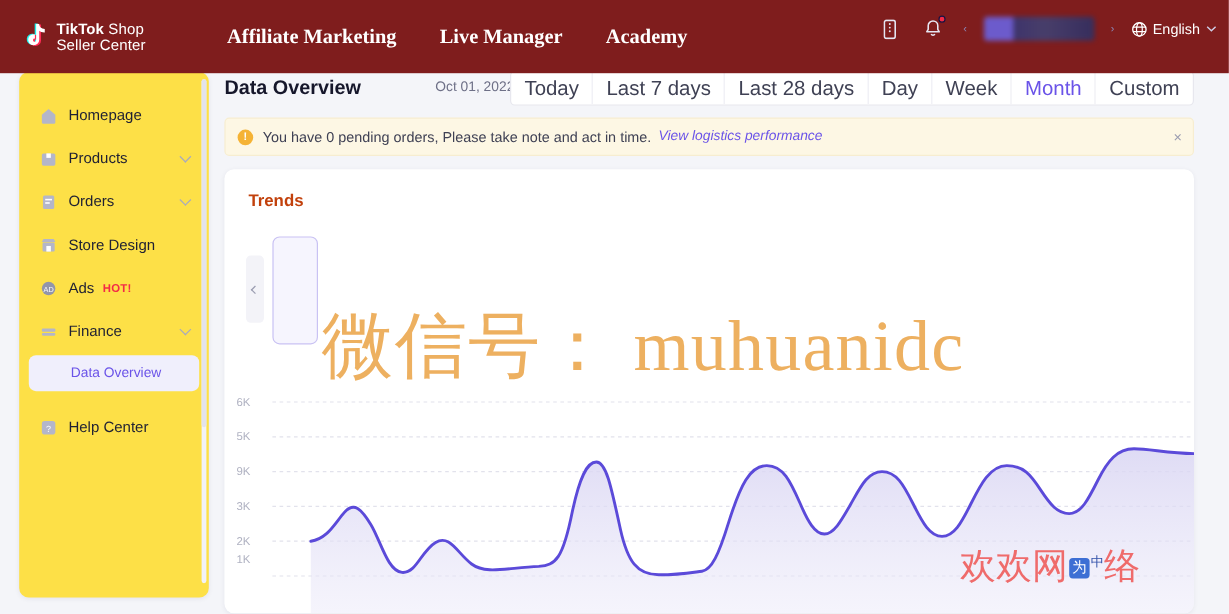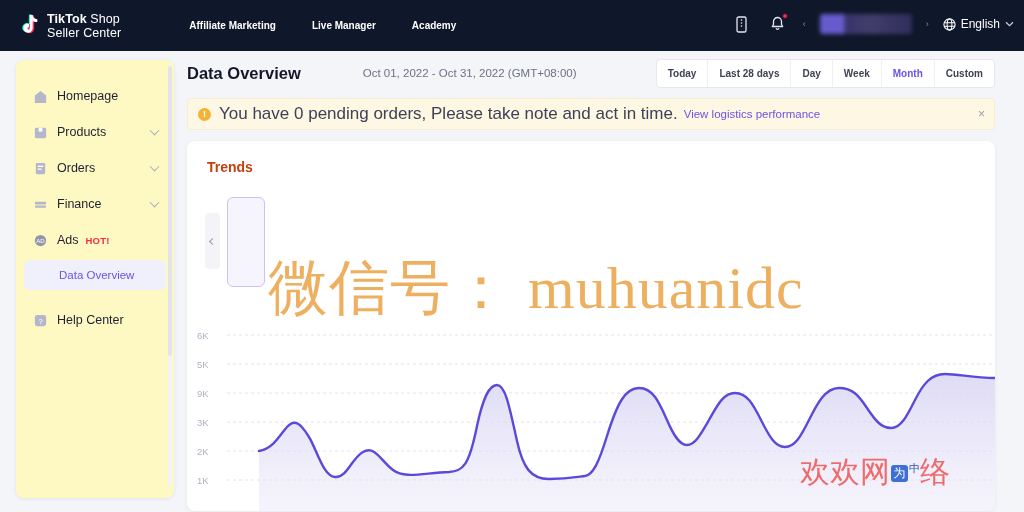--- a/index.html
+++ b/index.html
@@ -6,39 +6,39 @@
   html, body {
     width: 1024px; height: 512px;
     overflow: hidden;
     font-family: "Liberation Sans", sans-serif;
     background: #f4f5f9;
   }
 
   
   .topbar {
     position: absolute; top: 0; left: 0;
-    width: 1024px; height: 51px;
-    background: #0f172a;
+    width: 1024px; height: 61px;
+    background: #7f1d1d;
     display: flex; align-items: center;
     z-index: 30;
   }
   .logo-wrap { display: flex; align-items: center; margin-left: 16px; }
   .note-svg { display: block; }
   .logo-text {
     margin-left: 7px; color: #fff;
     font-size: 12.5px; line-height: 14px;
     letter-spacing: .1px; white-space: nowrap;
   }
   .logo-text b { font-weight: 700; }
   .logo-text span.light { font-weight: 400; }
 
   .topnav { display: flex; align-items: center; margin-left: 68px; gap: 36px; }
   .topnav a {
-    color: #fff; font-size: 10px; font-weight: 700;
-    text-decoration: none; white-space: nowrap;
+    color: #fff; font-size: 17px; font-weight: 700;
+    text-decoration: none; white-space: nowrap; font-family: Liberation Serif, serif;
   }
 
   .top-right {
     position: absolute; right: 10px; top: 0; height: 48px;
     display: flex; align-items: center; gap: 14px;
   }
   .ic-btn {
     position: relative; width: 22px; height: 22px;
     display: flex; align-items: center; justify-content: center;
   }
@@ -55,21 +55,21 @@
   .blur-caret { color: #8d88b8; font-size: 9px; }
   .lang {
     display: flex; align-items: center; gap: 5px;
     color: #fff; font-size: 12px; white-space: nowrap;
   }
 
   
   .sidebar {
     position: absolute; left: 16px; top: 60px;
     width: 158px; height: 438px;
-    background: #fef9c3; border-radius: 8px;
+    background: #fde047; border-radius: 8px;
     box-shadow: 0 1px 4px rgba(22,19,66,.07);
     padding-top: 18px;
     overflow: hidden;
     z-index: 10;
   }
   .nav-item {
     display: flex; align-items: center;
     height: 36px; margin: 0 8px; padding: 0 8px;
     border-radius: 6px; cursor: pointer;
     position: relative;
@@ -122,40 +122,40 @@
     margin-left: 62px; font-size: 11.5px; color: #6e7087; white-space: nowrap;
   }
   .seg {
     position: absolute; right: 29px; top: 11px;
     display: flex; height: 29px;
     border: 1px solid #e7e7ee; border-radius: 4px;
     background: #fff; overflow: hidden;
   }
   .seg div {
     display: flex; align-items: center; justify-content: center;
-    padding: 0 11px; font-size: 10px; color: #3f4154;
-    border-left: 1px solid #eeeef4; cursor: pointer; white-space: nowrap; font-weight: bold;
+    padding: 0 11px; font-size: 17px; color: #3f4154;
+    border-left: 1px solid #eeeef4; cursor: pointer; white-space: nowrap;
   }
   .seg div:first-child { border-left: none; }
   .seg div.sel { color: #6a53e8; text-align: right; }
 
   .banner {
     position: relative; margin: 0 29px 0 5px;
     height: 32px; background: #fdf7e4; border: 1px solid #f7edd0;
     border-radius: 4px; display: flex; align-items: center;
     padding: 0 10px;
   }
   .warn-ic {
     width: 13px; height: 13px; border-radius: 50%;
     background: #f5b335; color: #fff; font-size: 9px; font-weight: 700;
     display: flex; align-items: center; justify-content: center;
     margin-right: 8px; flex: 0 0 13px;
   }
-  .banner-txt { font-size: 17px; color: #3f4154; }
-  .banner-link { font-size: 11.5px; color: #6a53e8; margin-left: 6px; cursor: pointer; }
+  .banner-txt { font-size: 12px; color: #3f4154; }
+  .banner-link { font-size: 11.5px; color: #6a53e8; margin-left: 6px; cursor: pointer; font-style: italic; }
   .banner-x {
     position: absolute; right: 9px; top: 50%; transform: translateY(-50%);
     font-size: 12px; color: #9a9cb0; cursor: pointer; line-height: 1;
   }
 
   .panel {
     position: relative;
     margin: 11px 29px 0 5px;
     height: 370px;
     background: #fff; border-radius: 8px;
@@ -300,41 +300,51 @@
           <rect x="5" y="5" width="6" height="1.4" fill="#fff"></rect>
           <rect x="5" y="8" width="4" height="1.4" fill="#fff"></rect>
         </svg>
     </span>
     <span class="nav-label">Orders</span>
     <i class="chev"></i>
   </div>
 
 
 
+  <div class="nav-item">
+    <span class="nav-icon">
+      <svg width="15" height="15" viewBox="0 0 16 16">
+          <path d="M2 5l1.4-2.6h9.2L14 5z" fill="#b4b6c9"></path>
+          <rect x="2.6" y="5.5" width="10.8" height="8" rx="1" fill="#b4b6c9"></rect>
+          <rect x="6" y="8.5" width="4" height="5" fill="#fff"></rect>
+        </svg>
+    </span>
+    <span class="nav-label">Store Design</span>
+  </div>
+
+  <div class="nav-item">
+    <span class="nav-icon">
+      <svg width="15" height="15" viewBox="0 0 16 16">
+          <circle cx="8" cy="8" r="6" fill="#9295ab"></circle>
+          <text x="8" y="10.6" font-size="6.5" fill="#fff" text-anchor="middle" font-family="Liberation Sans">AD</text>
+        </svg>
+    </span>
+    <span class="nav-label">Ads</span>
+    <span class="hot">HOT!</span>
+  </div>
 
   <div class="nav-item">
     <span class="nav-icon">
       <svg width="15" height="15" viewBox="0 0 16 16">
           <rect x="2" y="5" width="12" height="3" rx="1" fill="#b4b6c9"></rect>
           <rect x="2" y="9" width="12" height="2.4" rx="1" fill="#b4b6c9"></rect>
         </svg>
     </span>
     <span class="nav-label">Finance</span>
     <i class="chev"></i>
-  </div>
-
-  <div class="nav-item">
-    <span class="nav-icon">
-      <svg width="15" height="15" viewBox="0 0 16 16">
-          <circle cx="8" cy="8" r="6" fill="#9295ab"></circle>
-          <text x="8" y="10.6" font-size="6.5" fill="#fff" text-anchor="middle" font-family="Liberation Sans">AD</text>
-        </svg>
-    </span>
-    <span class="nav-label">Ads</span>
-    <span class="hot">HOT!</span>
   </div>
 
 
   <div class="sub-item">
     <span class="nav-label">Data Overview</span>
   </div>
 
   <div class="nav-item" style="margin-top:12px">
     <span class="nav-icon">
       <svg width="15" height="15" viewBox="0 0 16 16">
@@ -351,20 +361,21 @@
 
 <div class="main">
 
   <div class="page-head">
     <span class="page-title">Data Overview</span>
     <span class="date-range">Oct 01, 2022 - Oct 31, 2022 (GMT+08:00)</span>
   </div>
 
   <div class="seg">
     <div>Today</div>
+    <div>Last 7 days</div>
     <div>Last 28 days</div>
     <div>Day</div>
     <div>Week</div>
     <div class="sel">Month</div>
     <div>Custom</div>
   </div>
 
   <div class="banner">
     <span class="warn-ic">!</span>
     <span class="banner-txt">You have 0 pending orders, Please take note and act in time.</span>
@@ -397,21 +408,21 @@
           <line x1="40" y1="164" x2="808" y2="164"></line>
         </g>
         <path d="M72,135 C86,133 92,120 100,111 C108,102 114,108 122,121 C130,134 136,160 148,161 C160,162 164,143 176,136 C188,129 194,145 206,154 C218,163 236,157 262,156 C276,155 282,150 290,110 C296,82 302,69 310,69 C318,69 322,88 330,125 C336,152 344,163 362,163 C380,163 390,161 398,160 C406,159 412,146 420,120 C430,88 438,72 452,72 C466,72 472,86 480,104 C486,118 492,129 500,129 C508,129 514,118 522,104 C530,90 536,77 548,77 C560,77 566,88 574,104 C582,120 588,131 598,131 C608,131 614,120 622,104 C630,88 638,72 652,72 C666,72 672,80 680,92 C688,104 694,112 704,112 C714,112 720,100 728,84 C736,68 744,58 758,58 C772,58 786,62 808,62 L808,195 L72,195 Z" fill="url(#fillgrad)"></path>
         <path d="M72,135 C86,133 92,120 100,111 C108,102 114,108 122,121 C130,134 136,160 148,161 C160,162 164,143 176,136 C188,129 194,145 206,154 C218,163 236,157 262,156 C276,155 282,150 290,110 C296,82 302,69 310,69 C318,69 322,88 330,125 C336,152 344,163 362,163 C380,163 390,161 398,160 C406,159 412,146 420,120 C430,88 438,72 452,72 C466,72 472,86 480,104 C486,118 492,129 500,129 C508,129 514,118 522,104 C530,90 536,77 548,77 C560,77 566,88 574,104 C582,120 588,131 598,131 C608,131 614,120 622,104 C630,88 638,72 652,72 C666,72 672,80 680,92 C688,104 694,112 704,112 C714,112 720,100 728,84 C736,68 744,58 758,58 C772,58 786,62 808,62" fill="none" stroke="#5b4ad9" stroke-width="2.4" stroke-linecap="round" stroke-linejoin="round"></path>
       </svg>
       <span class="ylab" style="top:14px">6K</span>
       <span class="ylab" style="top:43px">5K</span>
       <span class="ylab" style="top:72px">9K</span>
       <span class="ylab" style="top:101px">3K</span>
       <span class="ylab" style="top:130px">2K</span>
-      <span class="ylab" style="top:159px">1K</span>
+      <span class="ylab" style="top:145px">1K</span>
     </div>
   </div>
 </div>
 
 <div class="wm-orange">微信号： muhuanidc</div>
 <div class="wm-red">
   <span>欢欢网</span><span class="sq">为</span><span class="mini">中</span><span>络</span>
 </div>
 
 </body></html>

